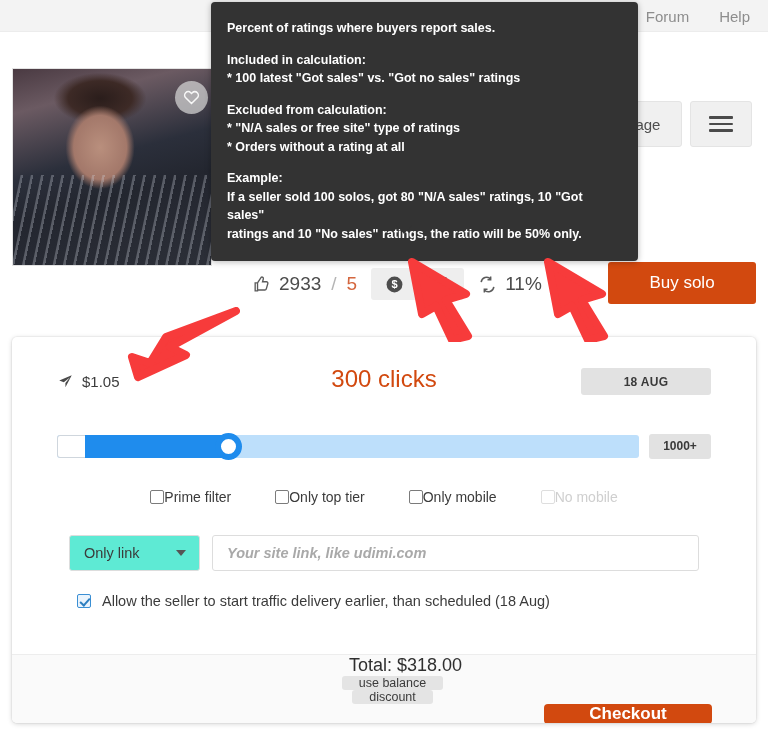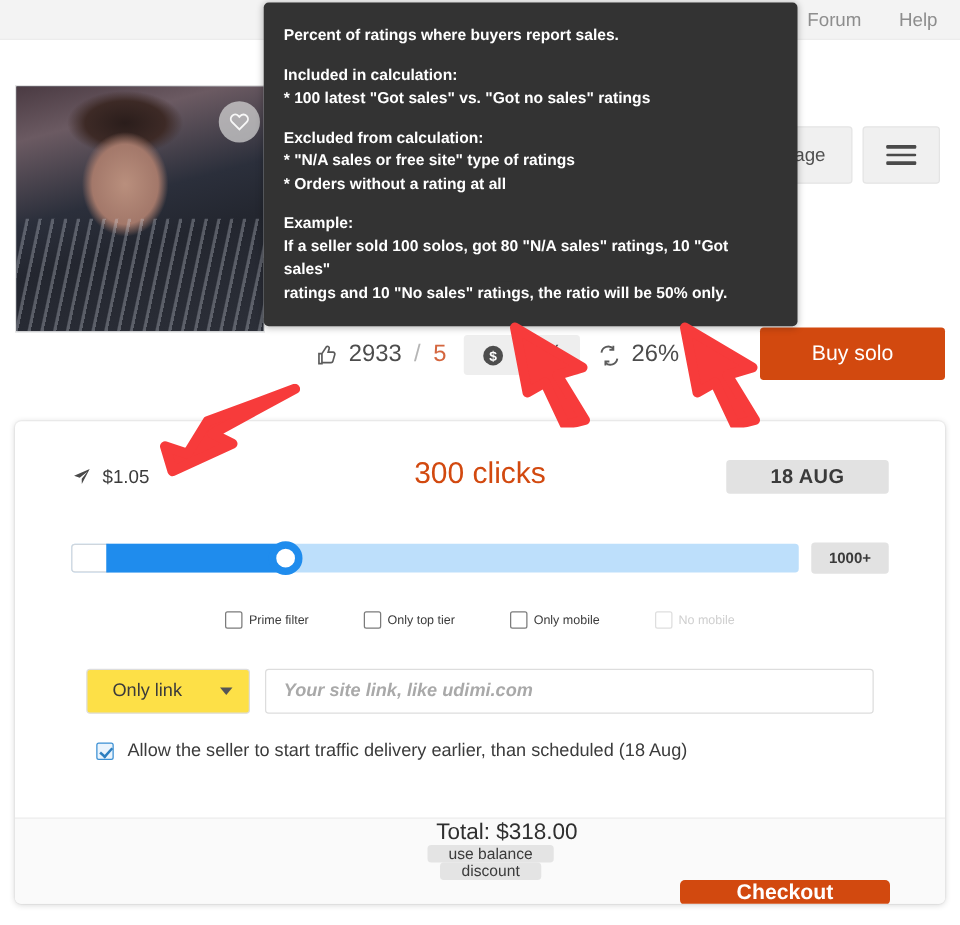--- a/index.html
+++ b/index.html
@@ -165,21 +165,21 @@
   .clicks-head {
     position: absolute; left: 0; top: 28px; width: 100%;
     text-align: center;
     font-size: 24px; color: #d2490f; font-weight: 400;
   }
   .date-badge {
     position: absolute; right: 45px; top: 31px;
     width: 130px; height: 27px; border-radius: 3px;
     background: #e2e2e2; color: #3a3a3a;
     display:flex; align-items:center; justify-content:center;
-    font-size: 16px; font-weight: bold; letter-spacing: .3px;
+    font-size: 12px; font-weight: bold; letter-spacing: .3px;
   }
 
   
   .slider-row {
     position: absolute; left: 45px; top: 95px; right: 45px; height: 28px;
     display: flex; align-items: center; gap: 10px;
   }
   .slider-track {
     position: relative; flex: 1; height: 23px;
     background: #bddffb; border-radius: 3px;
@@ -203,39 +203,39 @@
     display:flex; align-items:center; justify-content:center;
     font-size: 12px; font-weight: bold;
   }
 
   
   .filters-row {
     position: absolute; left: 0; top: 152px; width: 100%;
     display: flex; justify-content: center; gap: 44px;
   }
   .chk {
-    display: flex; align-items: center; gap: 5px;
-    font-size: 10px; color: #3b3b3b; white-space: nowrap;
+    display: flex; align-items: center; gap: 0;
+    font-size: 14px; color: #3b3b3b; white-space: nowrap;
   }
   .chk.disabled { color: #cfcfcf; }
   .box {
     width: 14px; height: 14px; border: 1.6px solid #7b7b7b;
     border-radius: 2px; background: #fff; flex: 0 0 auto;
   }
   .chk.disabled .box { border-color: #dedede; }
 
   
   .link-row {
     position: absolute; left: 57px; top: 198px; right: 57px;
     display: flex; gap: 12px; height: 36px;
   }
   .select {
     position: relative; width: 131px; height: 36px;
-    border: 1px solid #dddddd; border-radius: 3px; background: #fde047;
-    display: flex; align-items: center; padding-left: 20px;
+    border: 1px solid #dddddd; border-radius: 3px; background: #5eead4;
+    display: flex; align-items: center; padding-left: 14px;
     font-size: 14.5px; color: #3b3b3b;
   }
   .select .caret {
     position: absolute; right: 13px; top: 50%; transform: translateY(-50%);
     width: 0; height: 0;
     border-left: 5px solid transparent; border-right: 5px solid transparent;
     border-top: 6px solid #555;
   }
   .url-input {
     flex: 1; height: 36px; border: 1px solid #dddddd; border-radius: 3px;
@@ -339,21 +339,21 @@
           <circle cx="12" cy="12" r="10" fill="#4d4d4d"></circle>
           <text x="12" y="17" font-size="14" font-weight="bold" fill="#ffffff" text-anchor="middle" font-family="Liberation Sans, sans-serif">$</text>
         </svg>
         <span>85%</span>
       </div>
       <div class="stat">
         <svg viewBox="0 0 24 24" fill="none" stroke="#5b5b5b" stroke-width="1.9">
           <path d="M4 9a7 7 0 0 1 12-4M20 15a7 7 0 0 1-12 4"></path>
           <path d="M16 2v4h-4M8 22v-4h4"></path>
         </svg>
-        <span>26%</span>
+        <span>11%</span>
       </div>
     </div>
 
     <div class="btn-message">
       <svg viewBox="0 0 24 24" fill="#3f3f3f">
           <path d="M22 2 2 10.5l7.2 2.6L19 5.4l-7.2 9.1.1 6.6z"></path>
         </svg>
       <span>Message</span>
     </div>
 

